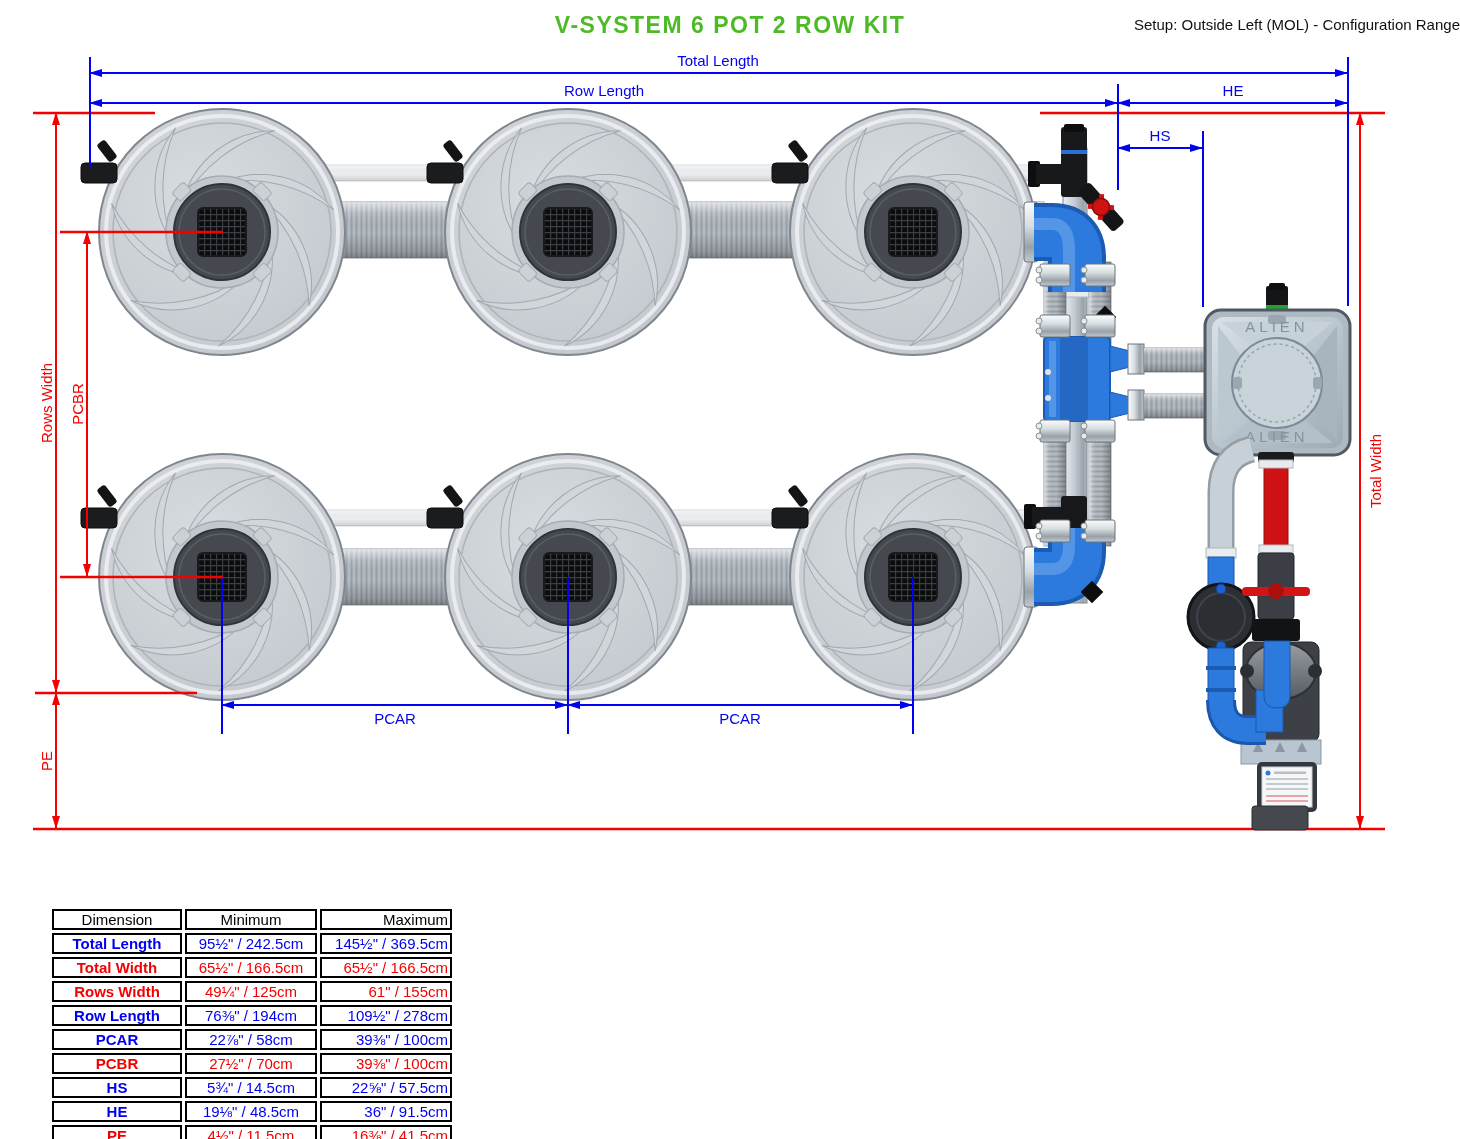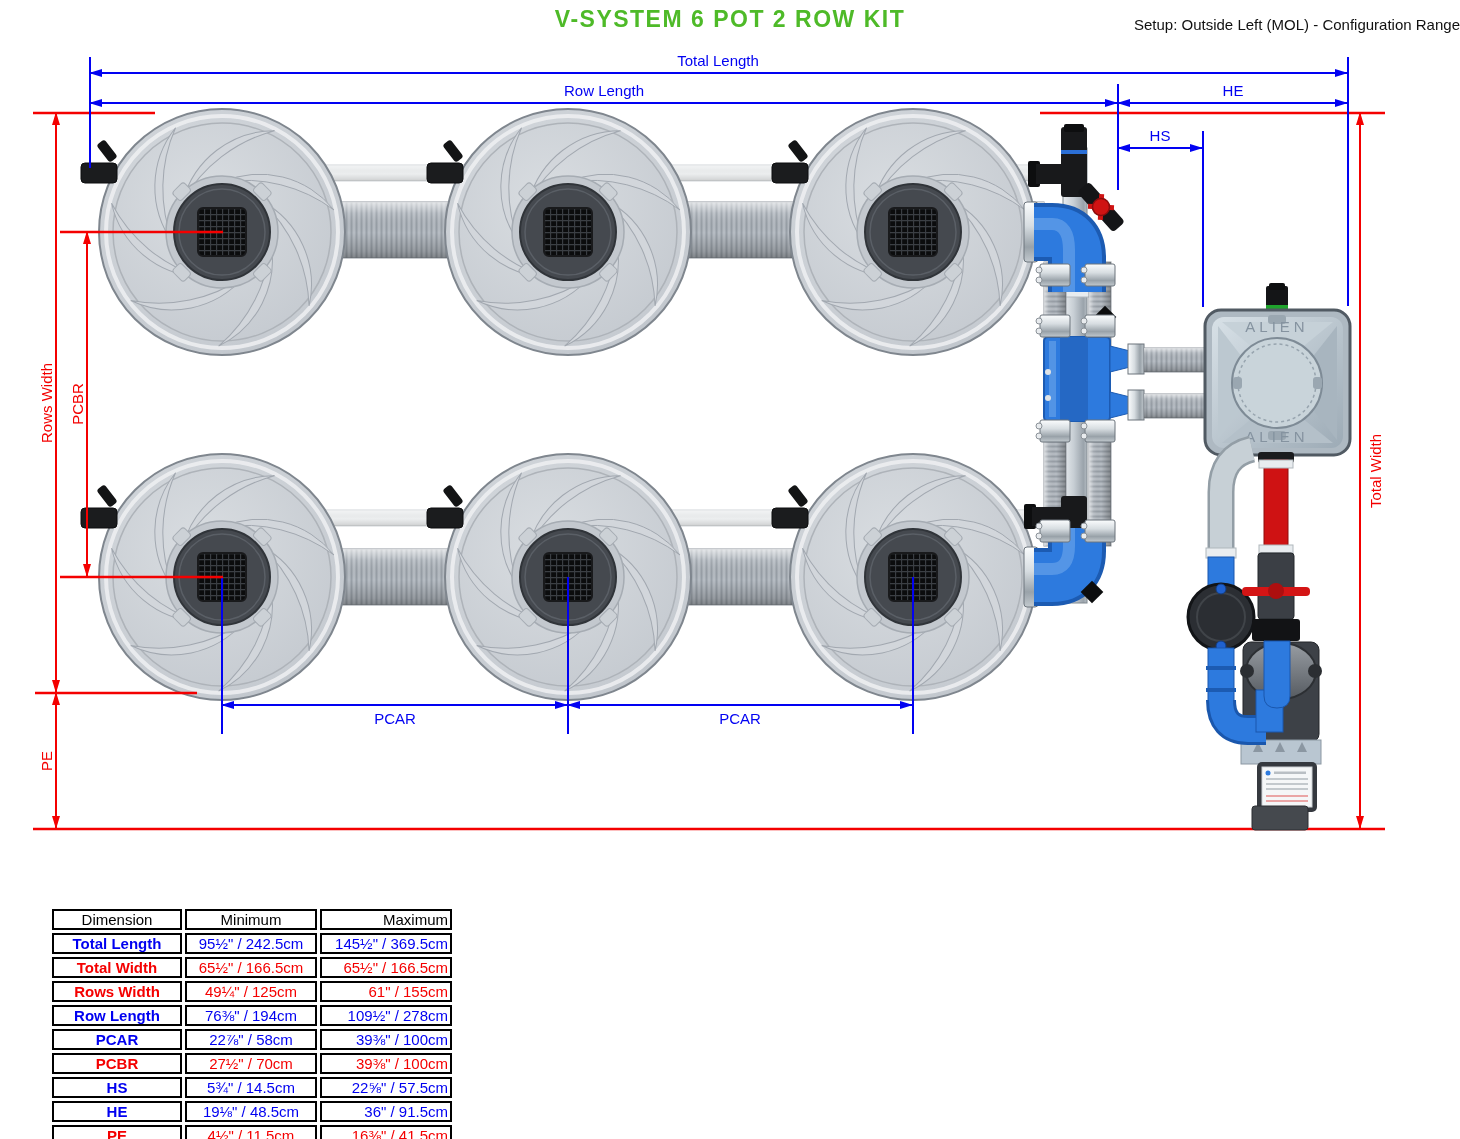--- a/index.html
+++ b/index.html
@@ -1,18 +1,18 @@
 <!DOCTYPE html>
 <html><head>
 <meta charset="utf-8">
 <style>
   html,body{margin:0;padding:0;background:#fff;}
   .stage{position:relative;width:1460px;height:1139px;background:#fff;overflow:hidden;
          font-family:"Liberation Sans",sans-serif;}
-  .title{position:absolute;top:6px;left:0;width:100%;text-align:center;
+  .title{position:absolute;top:12px;left:0;width:100%;text-align:center;
          font-size:23px;font-weight:700;letter-spacing:1.5px;color:#4eba28;}
   .subtitle{position:absolute;top:16px;left:0;width:100%;text-align:right;
          font-size:15px;color:#111;}
   svg{position:absolute;left:0;top:0;}
   svg text{font-family:"Liberation Sans",sans-serif;font-size:15px;}
   .dimtable{position:absolute;left:49px;top:906px;border-collapse:separate;border-spacing:3px;}
   .dimtable td{border:2px solid #000;text-align:center;vertical-align:middle;
          font-size:15px;height:17px;padding:0 2px;background:#fff;white-space:nowrap;}
   .dimtable td.col0{width:122px;margin-top:16px;} .dimtable td.col1{width:124px;margin-left:35px;} .dimtable td.col2{width:124px;text-align:right;}
   .dimtable td.dim-name{font-weight:700;}

